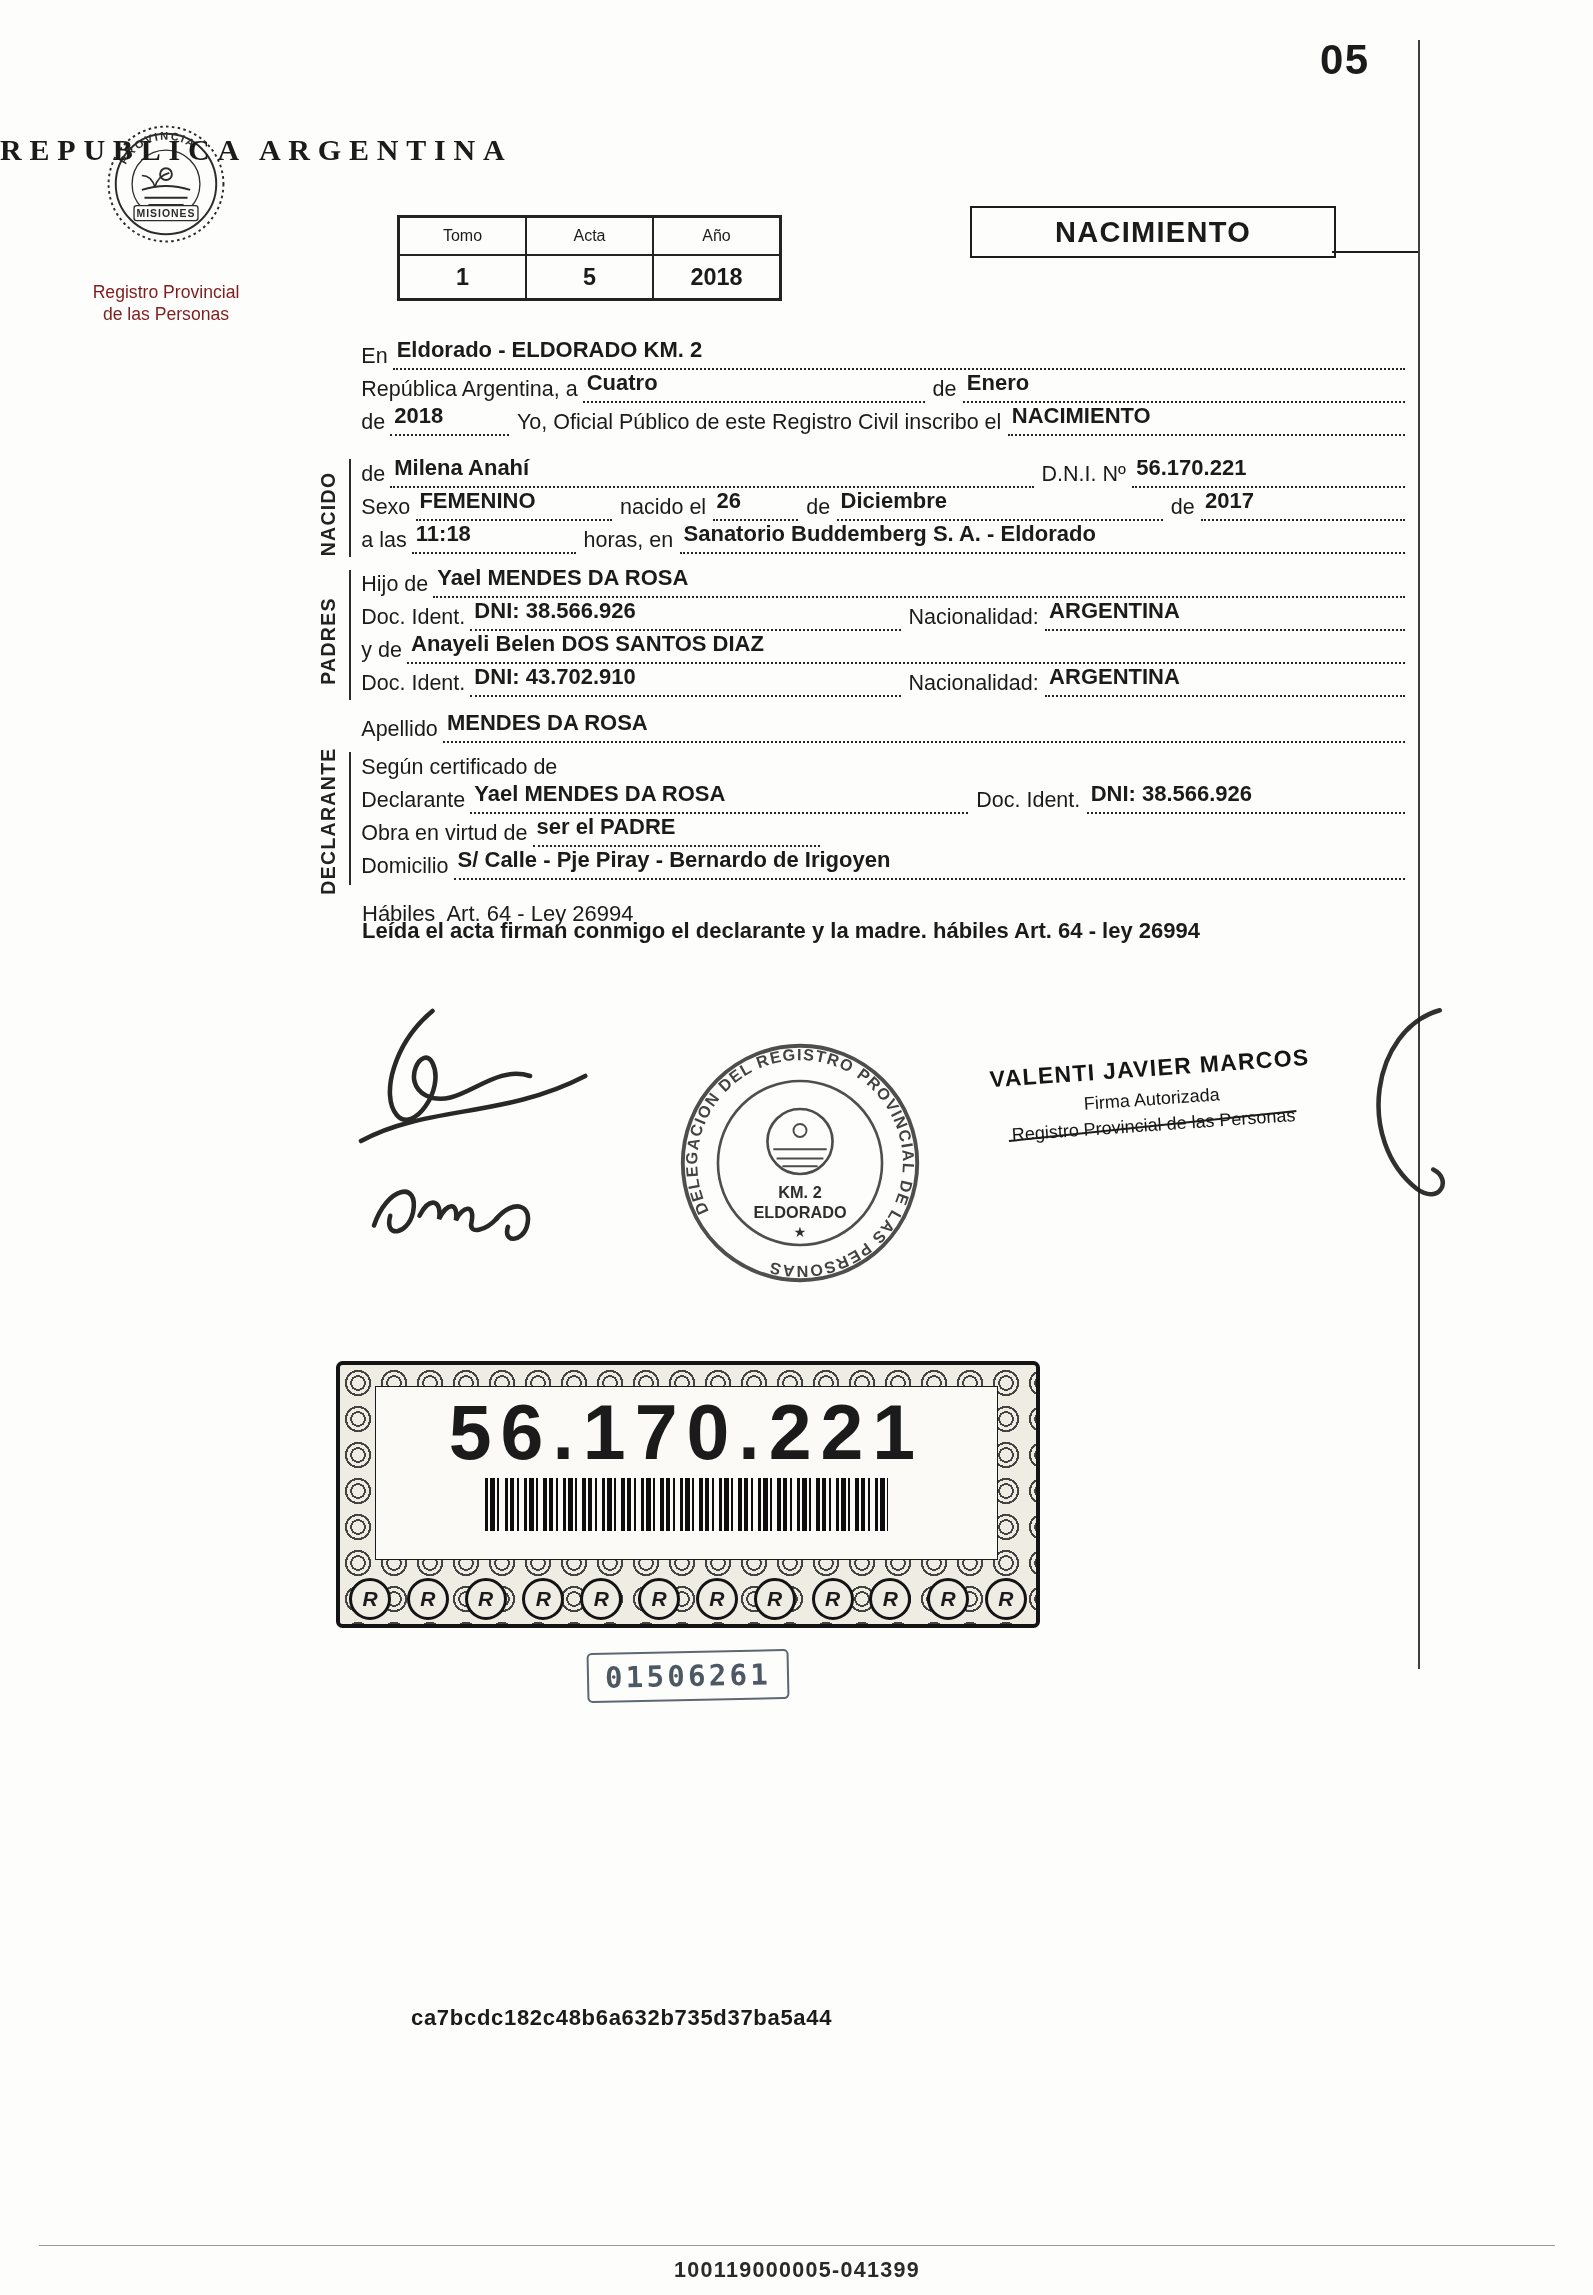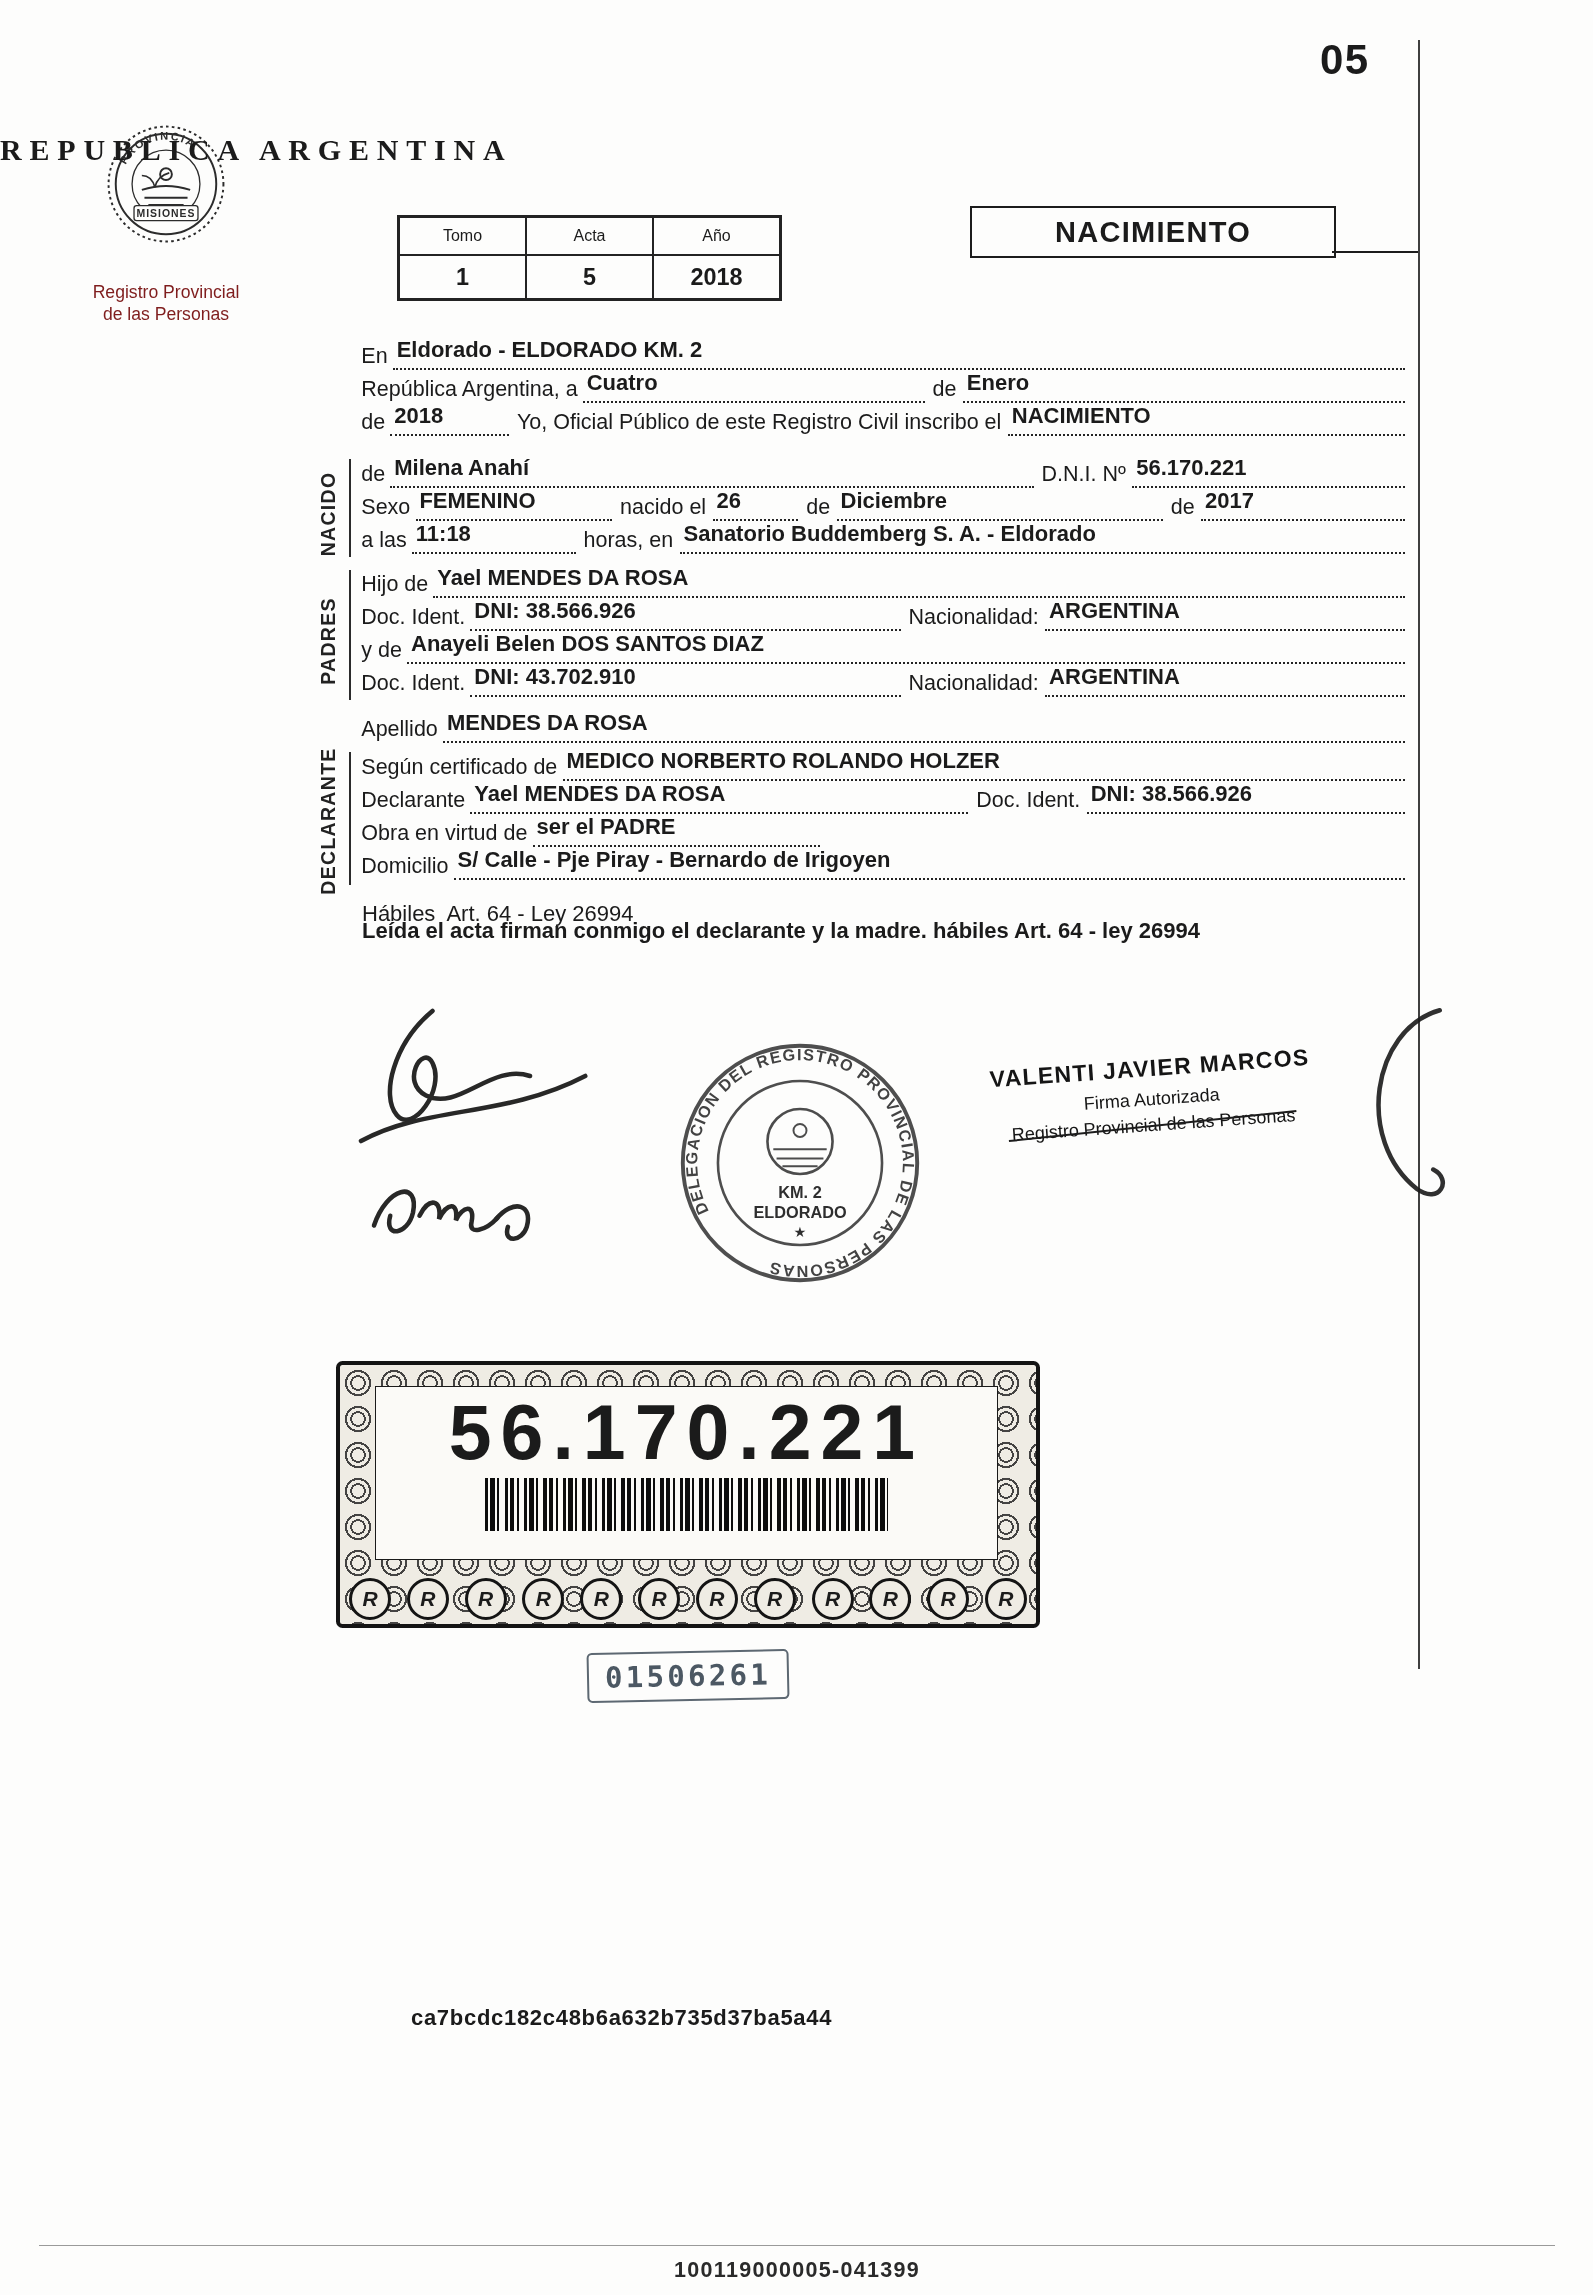--- a/index.html
+++ b/index.html
@@ -209,21 +209,20 @@
     </div>
   </div>
 
   <div class="bracket" style="top:752px;height:133px"></div>
   <div class="vlabel" style="left:328px;top:821px">
     <span>DECLARANTE</span>
   </div>
   <div class="section" style="top:748px">
     <div class="line">
       <span class="lbl">Según certificado de</span>
-      <span class="fill grow">MEDICO NORBERTO ROLANDO HOLZER</span>
     </div>
     <div class="line">
       <span class="lbl">Declarante</span>
       <span class="fill grow" style="flex:1.5">Yael MENDES DA ROSA</span>
       <span class="lbl mid">Doc. Ident.</span>
       <span class="fill grow" style="flex:0.95">DNI: 38.566.926</span>
     </div>
     <div class="line">
       <span class="lbl">Obra en virtud de</span>
       <span class="fill" style="flex:0 0 280px">ser el PADRE</span>

